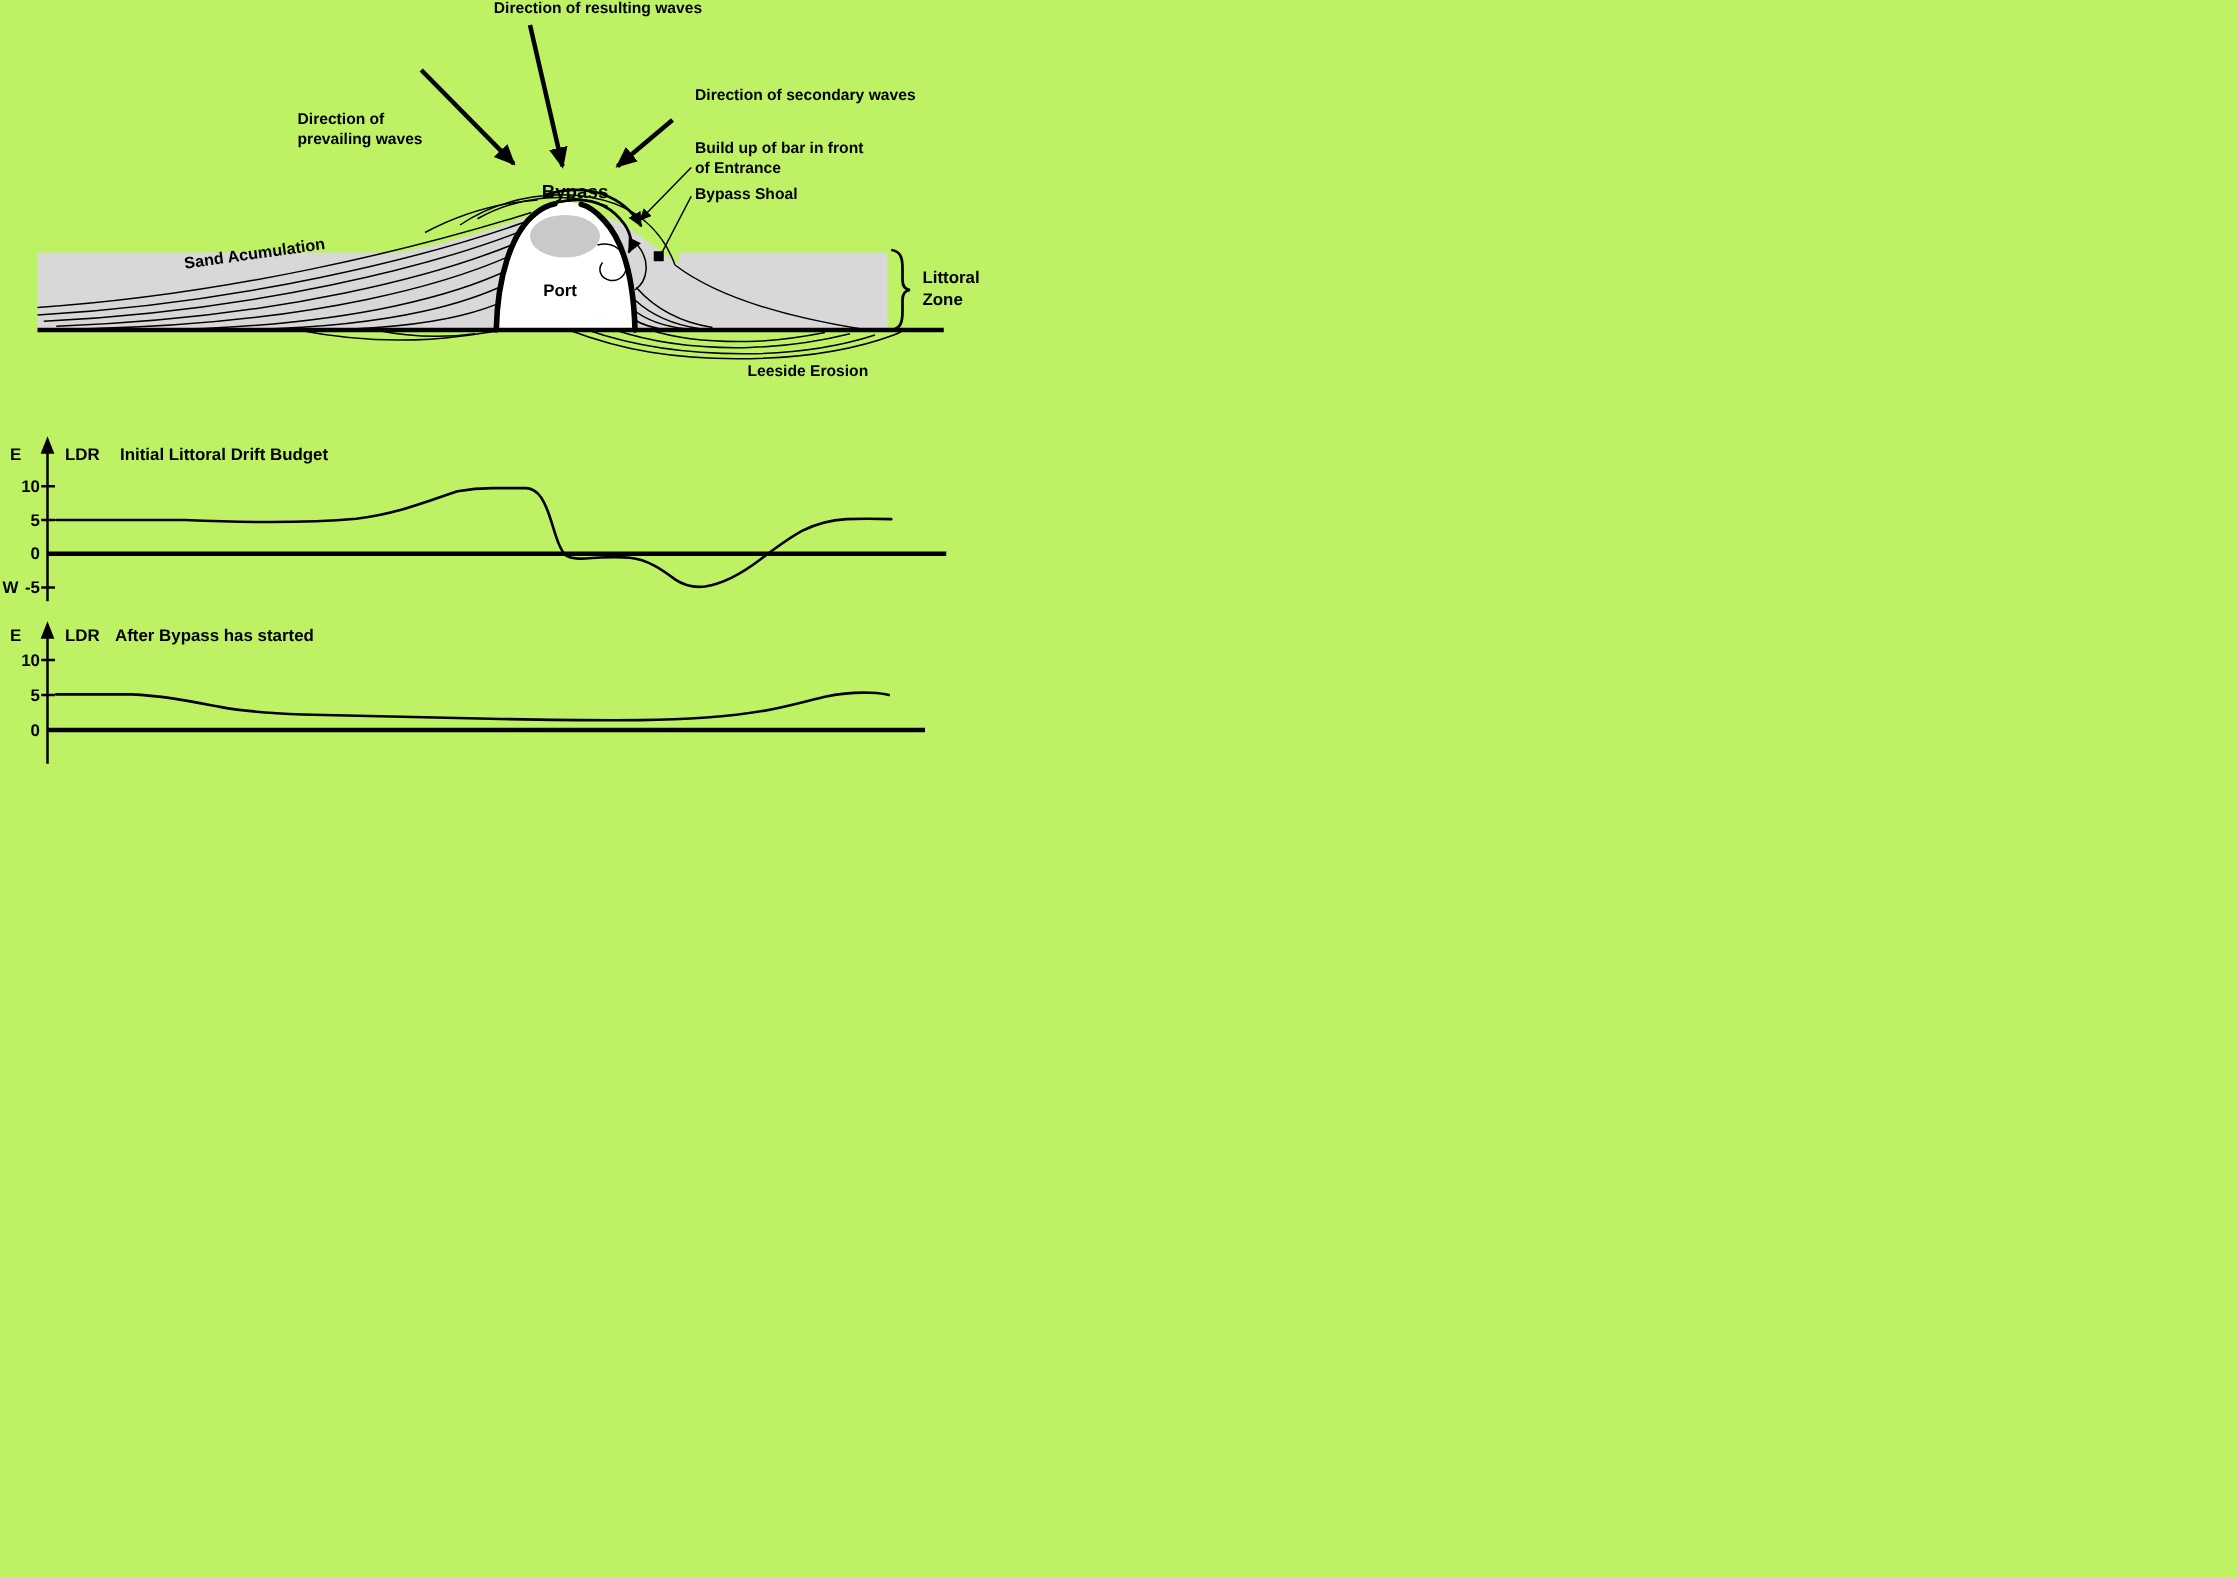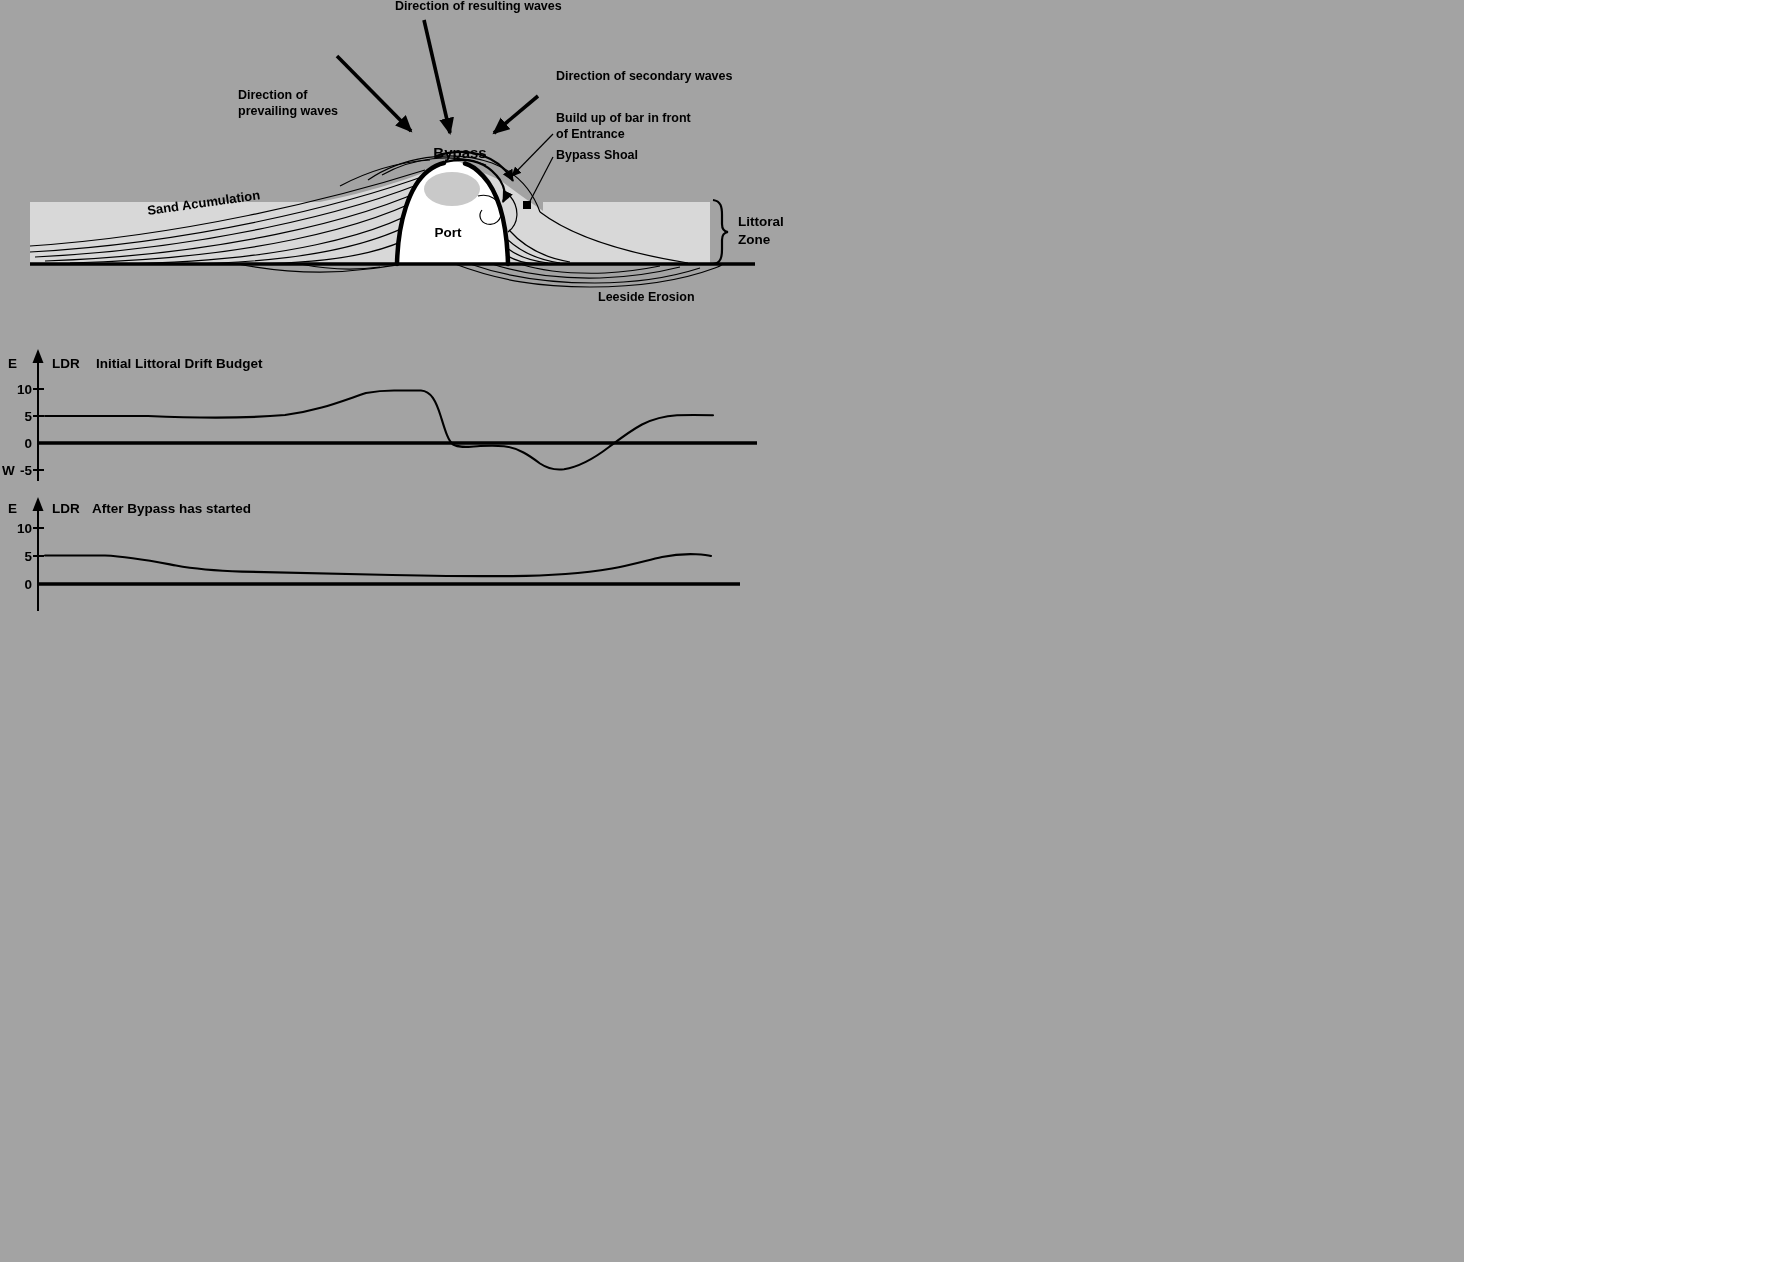--- a/index.html
+++ b/index.html
@@ -1,16 +1,16 @@
 <!DOCTYPE html>
 <html><head>
 <meta charset="utf-8">
 <style>
   html,body{margin:0;padding:0;background:#ffffff;}
-  .canvas{position:relative;width:1464px;height:1262px;background:#a3a3a3;overflow:hidden;
+  .canvas{position:relative;width:1790px;height:1262px;background:#bef264;overflow:hidden;
           font-family:"Liberation Sans", sans-serif;}
   svg{position:absolute;left:0;top:0;}
   svg text{font-family:"Liberation Sans", sans-serif;font-weight:bold;fill:#000;}
   .t125{font-size:12.5px;} .t13{font-size:13px;} .t135{font-size:13.5px;}
   .t15{font-size:15px;}
   .thin{stroke:#000;stroke-width:1.2;fill:none;}
   .med{stroke:#000;stroke-width:2.2;fill:none;}
   .thick{stroke:#000;stroke-width:3.6;fill:none;}
   .dome{stroke:#000;stroke-width:4.5;fill:none;stroke-linecap:round;}
   .curve{stroke:#000;stroke-width:2.1;fill:none;stroke-linejoin:round;stroke-linecap:round;}

